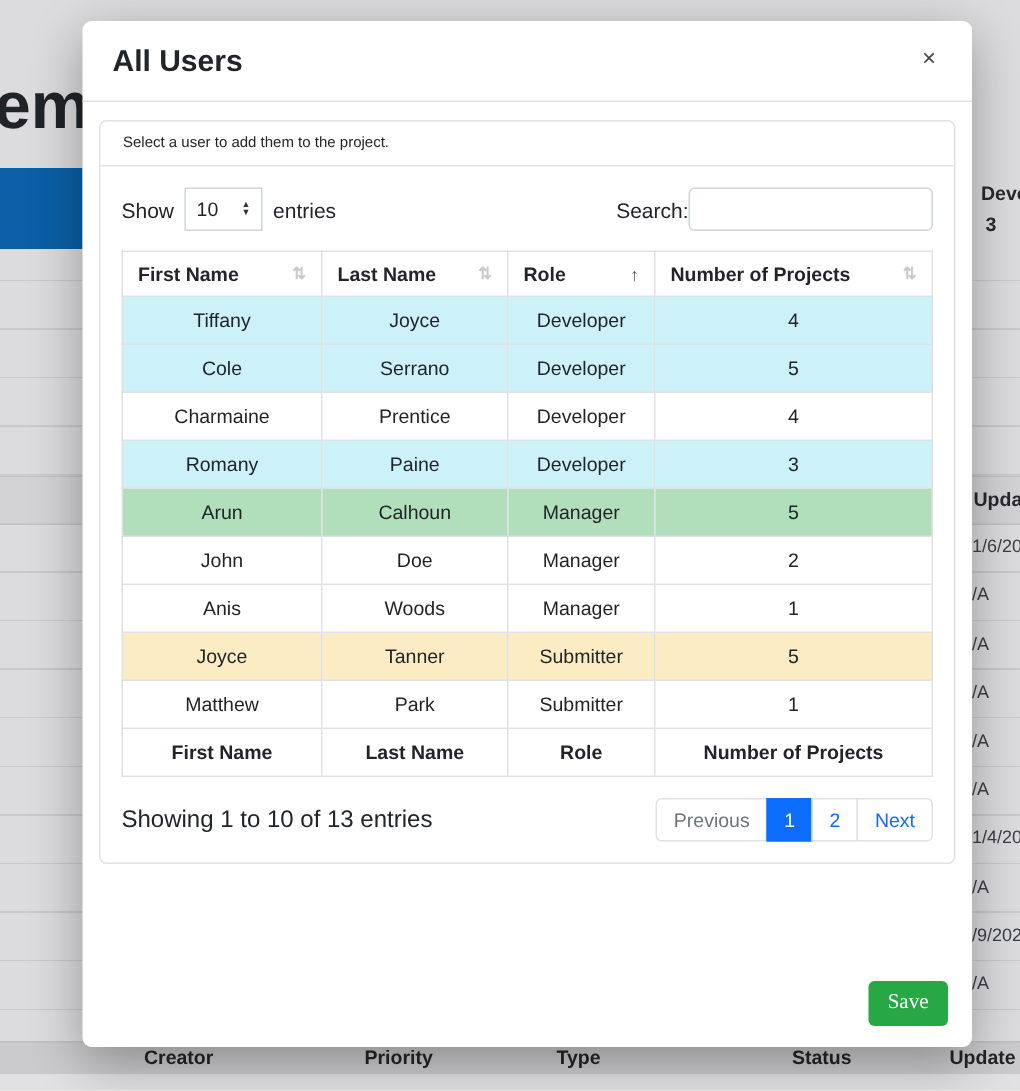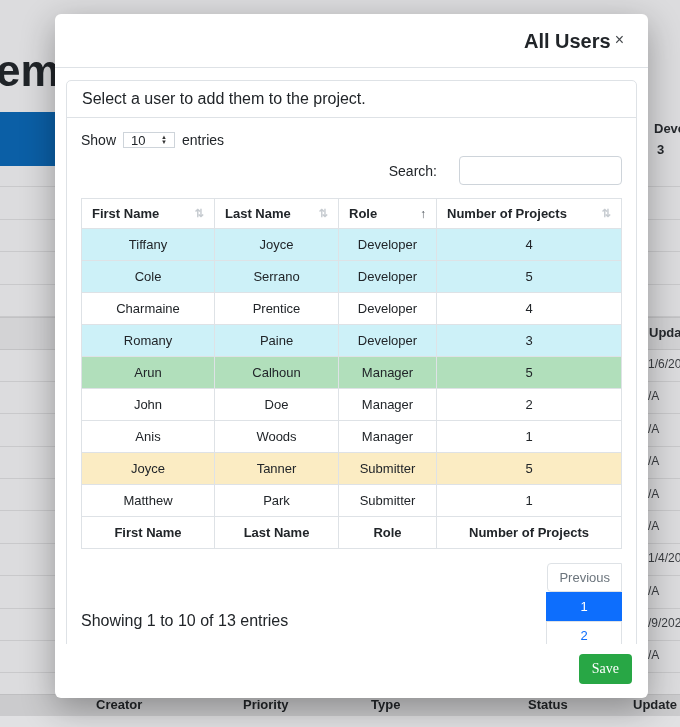--- a/index.html
+++ b/index.html
@@ -29,61 +29,61 @@
   .bg-bottom-row { left:0; top:716px; width:680px; height:11px; background:#e1e1e3; }
 
   
   .modal {
     position:absolute; left:55px; top:14px; width:593px; height:684px;
     background:#fff; border-radius:6px; z-index:10;
     box-shadow:0 10px 34px rgba(0,0,0,.32);
     display:flex; flex-direction:column;
   }
   .modal-header {
-    display:flex; justify-content:flex-end; align-items:flex-start;
+    display:flex; justify-content:space-between; align-items:flex-start;
     padding:16px 20px 14px; border-bottom:1px solid var(--c-border,#dee2e6);
   }
   .modal-title { font-size:20px; font-weight:700; }
   .close-btn { background:none; border:0; padding:2px 4px; font-size:16px; line-height:1; color:#43474b; cursor:pointer; }
   .modal-body { flex:1; padding:12px 11px; overflow:hidden; }
 
   .card { border:1px solid var(--c-border,#dee2e6); border-radius:5px; }
-  .card-header { padding:9px 15px; border-bottom:1px solid var(--c-border,#dee2e6); font-size:16px; }
+  .card-header { padding:9px 15px; border-bottom:1px solid var(--c-border,#dee2e6); font-size:10px; }
   .card-body { padding:14px; }
 
   .controls { display:flex; justify-content:space-between; align-items:flex-start; margin-bottom:13px; font-size:14px; }
   .length-control { display:flex; align-items:center; gap:7px; }
   .entries-select {
     display:inline-flex; align-items:center; justify-content:space-between;
-    width:52px; height:16px; padding:0 7px; background:#fff;
+    width:52px; height:29px; padding:0 7px; background:#fff;
     border:1px solid #ced4da; border-radius:0; font-size:13px; cursor:pointer;
   }
   .select-arrows { display:flex; flex-direction:column; align-items:center; font-size:6px; line-height:5px; color:#333; }
-  .search-control { display:flex; align-items:center; gap:22px;margin-top:24px; }
+  .search-control { display:flex; align-items:center; gap:0; }
   .search-control input {
     width:163px; height:29px; padding:0 8px;
     border:1px solid #ced4da; border-radius:4px; font-size:13px;
     font-family:"Liberation Sans", sans-serif;
   }
 
   table.users { width:100%; border-collapse:collapse; font-size:13px; }
   table.users th, table.users td { border:1px solid var(--c-border,#dee2e6); text-align:center; }
   table.users thead th { font-weight:700; padding:7px 10px; cursor:pointer; }
   table.users td { padding:8px 10px; }
   table.users tfoot th { font-weight:700; padding:8px 10px; }
   .th-inner { display:flex; justify-content:space-between; align-items:center; gap:4px; }
   .sort-both { color:#c6cbd0; font-size:11px; }
   .sort-asc  { color:#495057; font-size:12px; font-weight:700; }
   tr.hl-info    { background:var(--c-row_info,#cdf1f8); }
   tr.hl-success { background:var(--c-row_success,#b1dfbb);margin-left:33px; }
   tr.hl-warning { background:var(--c-row_warning,#fbecc3); }
 
   .table-meta { display:flex; justify-content:space-between; align-items:center; margin-top:14px; }
   .info-text { font-size:16px; }
-  .pagination { display:flex;flex-direction:column; }
+  .pagination { display:flex; }
   .page-btn {
     border:1px solid var(--c-border,#dee2e6); background:#fff;
     color:var(--c-primary,#0d6efd); font-size:13px; padding:6px 11px;
     margin-left:-1px; cursor:pointer; font-family:"Liberation Sans", sans-serif;
   }
   .page-btn:first-child { border-radius:4px 0 0 4px; margin-left:0; }
   .page-btn:last-child  { border-radius:0 4px 4px 0; }
   .page-btn.prev { color:var(--c-muted,#6c757d); }
   .page-btn.active { background:var(--c-primary,#0d6efd); border-color:var(--c-primary,#0d6efd); color:#fff; }
 

